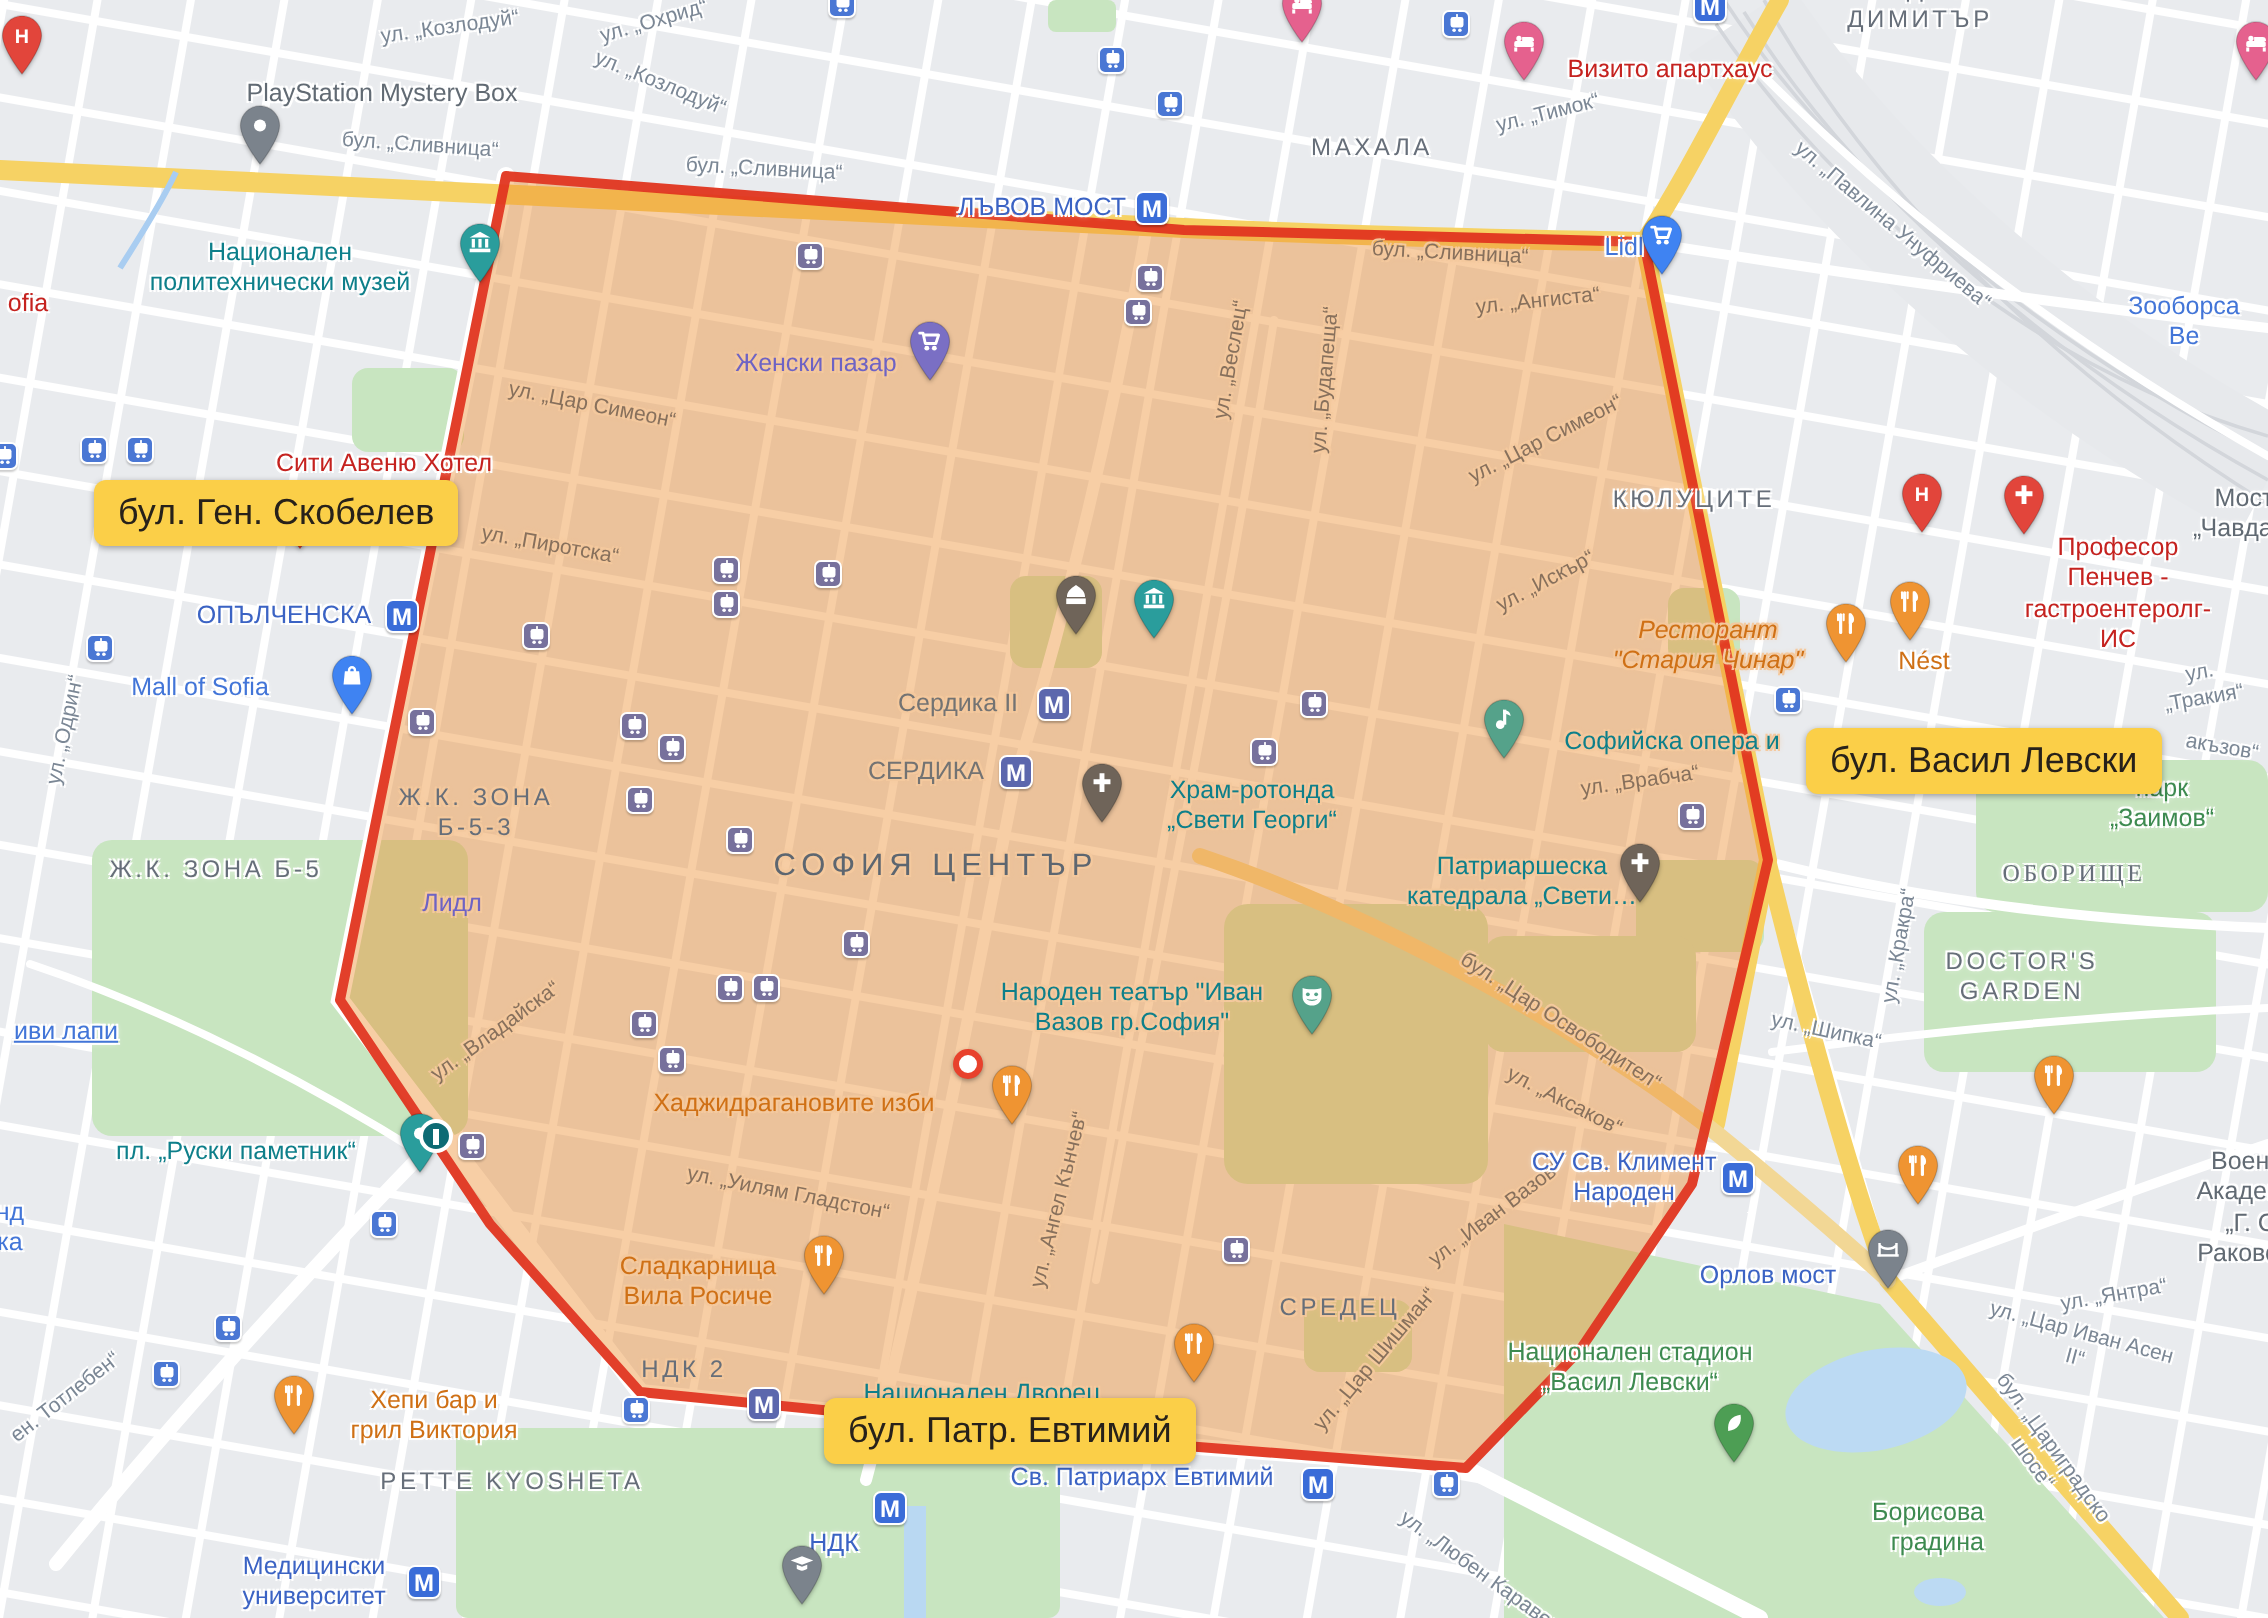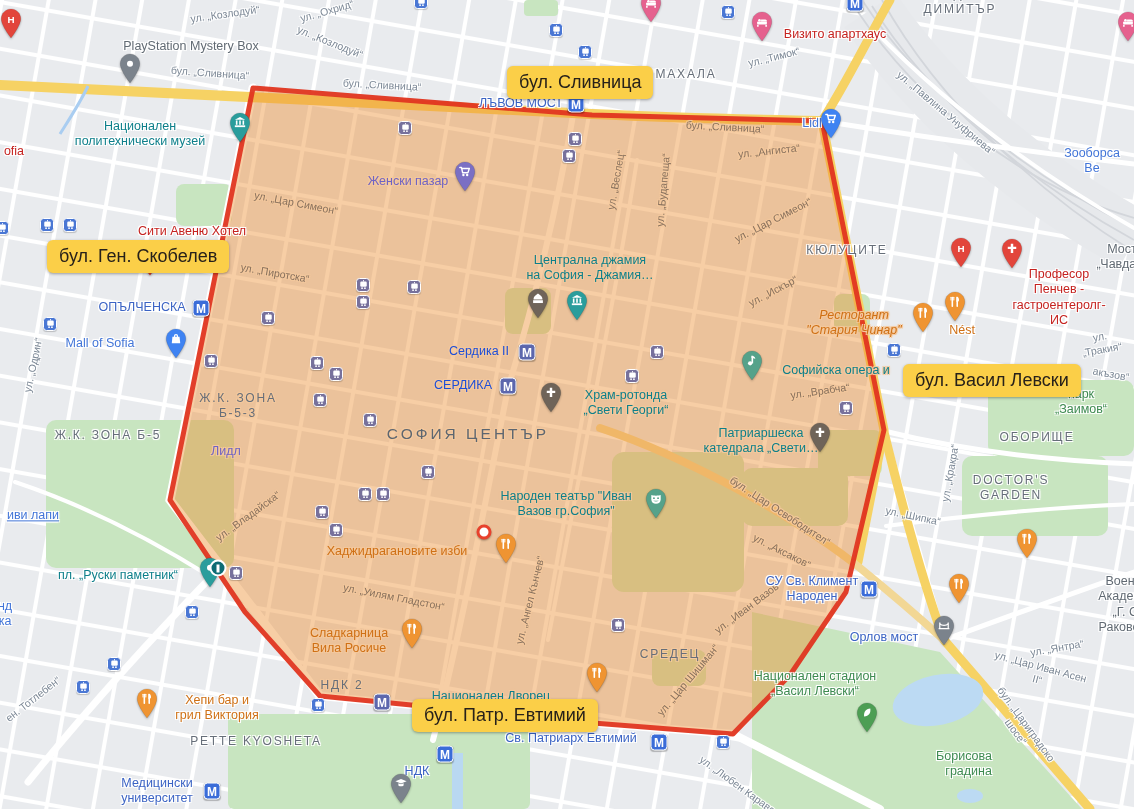--- a/index.html
+++ b/index.html
@@ -9,21 +9,21 @@
   .layer{position:absolute;left:0;top:0;width:100%;height:100%;pointer-events:none;}
   .lbl{position:absolute;transform:translate(-50%,-50%);white-space:pre-line;
        text-align:center;line-height:1.22;pointer-events:auto;
        text-shadow:-1px -1px 0 #fff,1px -1px 0 #fff,-1px 1px 0 #fff,1px 1px 0 #fff,0 0 3px #fff;}
   .lbl.in{text-shadow:-1px -1px 0 #f4c99e,1px -1px 0 #f4c99e,-1px 1px 0 #f4c99e,1px 1px 0 #f4c99e,0 0 3px #f2c193;}
   .street{font-size:10.5px;color:#7b8795;}
   .street.in{color:#87705c;}
   .area{font-size:12px;color:#666e79;letter-spacing:1.8px;}
   .area-big{font-size:15.5px;color:#5d6670;letter-spacing:3px;}
   .transit{font-size:12.5px;color:#3b63c4;}
-  .transit.in{color:#1d4ed8;}
+  .transit.in{color:#737373;}
   .poi-teal{font-size:12.5px;color:#0d7f8a;}
   .poi-orange{font-size:12.5px;color:#cf7015;}
   .poi-red{font-size:12.5px;color:#c5221f;}
   .poi-green{font-size:12.5px;color:#3d8a50;}
   .poi-gray{font-size:12.5px;color:#616a73;}
   .poi-blue{font-size:12.5px;color:#4275d8;}
   .poi-indigo{font-size:12.5px;color:#6e63c4;}
   .icon{position:absolute;transform:translate(-50%,-50%);display:flex;align-items:center;
         justify-content:center;pointer-events:auto;box-sizing:border-box;}
   .metro{width:17px;height:17px;background:#3a6cd8;border-radius:4px;color:#fff;
@@ -151,21 +151,21 @@
       <div class="lbl street in" style="left: 748px; top: 607px; transform: translate(-50%, -50%) rotate(-37deg);">ул. „Иван Вазов“</div>
       <div class="lbl area" style="left: 686px; top: 74px; transform: translate(-50%, -50%);">МАХАЛА</div>
       <div class="lbl area" style="left: 960px; top: 2px; transform: translate(-50%, -50%);">ХАДЖИ
 ДИМИТЪР</div>
       <div class="lbl area" style="left: 847px; top: 250px; transform: translate(-50%, -50%);">КЮЛУЦИТЕ</div>
       <div class="lbl area-big in" style="left: 468px; top: 434px; transform: translate(-50%, -50%);">СОФИЯ ЦЕНТЪР</div>
       <div class="lbl area" style="left: 108px; top: 435px; transform: translate(-50%, -50%);">Ж.К. ЗОНА Б-5</div>
       <div class="lbl area in" style="left: 238px; top: 406px; transform: translate(-50%, -50%);">Ж.К. ЗОНА
 Б-5-3</div>
       <div class="lbl area in" style="left: 670px; top: 654px; transform: translate(-50%, -50%);">СРЕДЕЦ</div>
-      <div class="lbl area" style="left: 1037px; top: 437px; transform: translate(-50%, -50%);">ОБОРИЩЕ</div>
+      <div class="lbl area" style="left: 1037px; top: 437px; transform: translate(-50%, -50%); font-family: Liberation Serif, serif;">ОБОРИЩЕ</div>
       <div class="lbl area" style="left: 1011px; top: 488px; transform: translate(-50%, -50%);">DOCTOR'S
 GARDEN</div>
       <div class="lbl area" style="left: 256px; top: 741px; transform: translate(-50%, -50%);">PETTE KYOSHETA</div>
       <div class="lbl area in" style="left: 342px; top: 685px; transform: translate(-50%, -50%);">НДК 2</div>
       <div class="lbl poi-gray" style="left: 1122px; top: 257px; transform: translate(-50%, -50%);">Мост „Чавдар“</div>
       <div class="lbl transit" style="left: 521px; top: 104px; transform: translate(-50%, -50%);">ЛЪВОВ МОСТ</div>
       <div class="lbl transit" style="left: 142px; top: 308px; transform: translate(-50%, -50%);">ОПЪЛЧЕНСКА</div>
       <div class="lbl transit in" style="left: 479px; top: 352px; transform: translate(-50%, -50%);">Сердика II</div>
       <div class="lbl transit in" style="left: 463px; top: 386px; transform: translate(-50%, -50%);">СЕРДИКА</div>
       <div class="lbl transit" style="left: 417px; top: 772px; transform: translate(-50%, -50%);">НДК</div>
@@ -182,22 +182,20 @@
       <div class="lbl poi-red" style="left: 14px; top: 152px; transform: translate(-50%, -50%);">ofia</div>
       <div class="lbl poi-red" style="left: 192px; top: 232px; transform: translate(-50%, -50%);">Сити Авеню Хотел</div>
       <div class="lbl poi-red" style="left: 835px; top: 35px; transform: translate(-50%, -50%);">Визито апартхаус</div>
       <div class="lbl poi-red" style="left: 1059px; top: 297px; transform: translate(-50%, -50%);">Професор Пенчев -
 гастроентеролг- ИС</div>
       <div class="lbl poi-blue" style="left: 1092px; top: 161px; transform: translate(-50%, -50%);">Зооборса Ве</div>
       <div class="lbl poi-indigo in" style="left: 408px; top: 182px; transform: translate(-50%, -50%);">Женски пазар</div>
       <div class="lbl poi-indigo in" style="left: 226px; top: 452px; transform: translate(-50%, -50%);">Лидл</div>
       <div class="lbl poi-blue" style="left: 812px; top: 124px; transform: translate(-50%, -50%);">Lidl</div>
       <div class="lbl poi-blue" style="left: 100px; top: 344px; transform: translate(-50%, -50%);">Mall of Sofia</div>
-      <div class="lbl poi-teal in" style="left: 590px; top: 268px; transform: translate(-50%, -50%);">Централна джамия
-на София - Джамия…</div>
       <div class="lbl poi-teal in" style="left: 626px; top: 403px; transform: translate(-50%, -50%);">Храм-ротонда
 „Свети Георги“</div>
       <div class="lbl poi-teal in" style="left: 749px; top: 441px; transform: translate(-50%, -50%); margin-left: 12px;">Патриаршеска
 катедрала „Свети…</div>
       <div class="lbl poi-teal in" style="left: 836px; top: 371px; transform: translate(-50%, -50%);">Софийска опера и</div>
       <div class="lbl poi-teal in" style="left: 566px; top: 504px; transform: translate(-50%, -50%);">Народен театър "Иван
 Вазов гр.София"</div>
       <div class="lbl poi-teal in" style="left: 491px; top: 697px; transform: translate(-50%, -50%);">Национален Дворец</div>
       <div class="lbl poi-orange in" style="left: 397px; top: 552px; transform: translate(-50%, -50%);">Хаджидрагановите изби</div>
       <div class="lbl poi-orange in" style="left: 349px; top: 641px; transform: translate(-50%, -50%);">Сладкарница
@@ -818,18 +816,17 @@
       <div class="pin" style="left: 867px; top: 737px;"><svg width="23" height="31" viewBox="0 0 24 33">
           <path d="M12 1C6.2 1 1.6 5.7 1.6 11.5 1.6 19 12 32 12 32s10.4-13 10.4-20.5C22.4 5.7 17.8 1 12 1z" fill="#4d9e54" stroke="rgba(0,0,0,0.18)" stroke-width="0.6"></path>
           <path fill="#fff" d="M15.5 6.8c.8 4.8-1.6 8-6.6 8.6-.5-5 1.7-8 6.6-8.6z"></path>
         </svg></div>
       <div class="pin" style="left: 150px; top: 280px;"><svg width="13" height="18" viewBox="0 0 24 33">
           <path d="M12 1C6.2 1 1.6 5.7 1.6 11.5 1.6 19 12 32 12 32s10.4-13 10.4-20.5C22.4 5.7 17.8 1 12 1z" fill="#d3392b" stroke="rgba(0,0,0,0.18)" stroke-width="0.6"></path>
         </svg></div>
     </div>
   <div class="marker" id="marker" style="left: 484px; top: 532px;"></div>
   <div class="layer">
-      <div class="badge" style="left: 507px; top: 66px; background: rgb(251, 207, 72);">бул. Сливница</div>
       <div class="badge" style="left: 47px; top: 240px; background: rgb(251, 207, 72);">бул. Ген. Скобелев</div>
       <div class="badge" style="left: 903px; top: 364px; background: rgb(251, 207, 72);">бул. Васил Левски</div>
       <div class="badge" style="left: 412px; top: 699px; background: rgb(251, 207, 72);">бул. Патр. Евтимий</div>
     </div>
 </div>
 
 </body></html>

